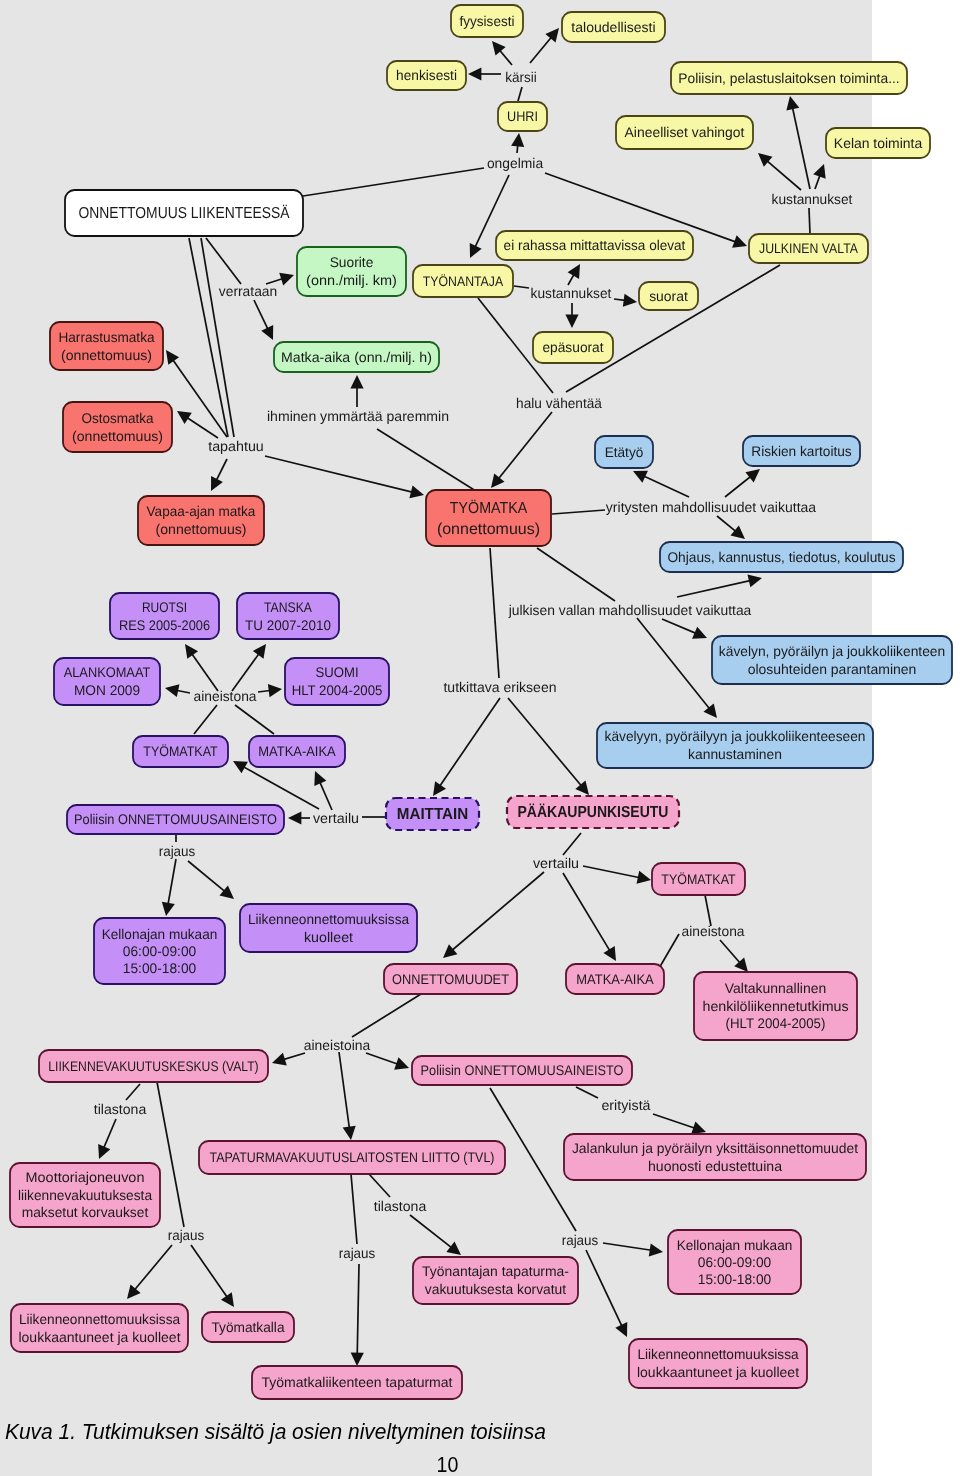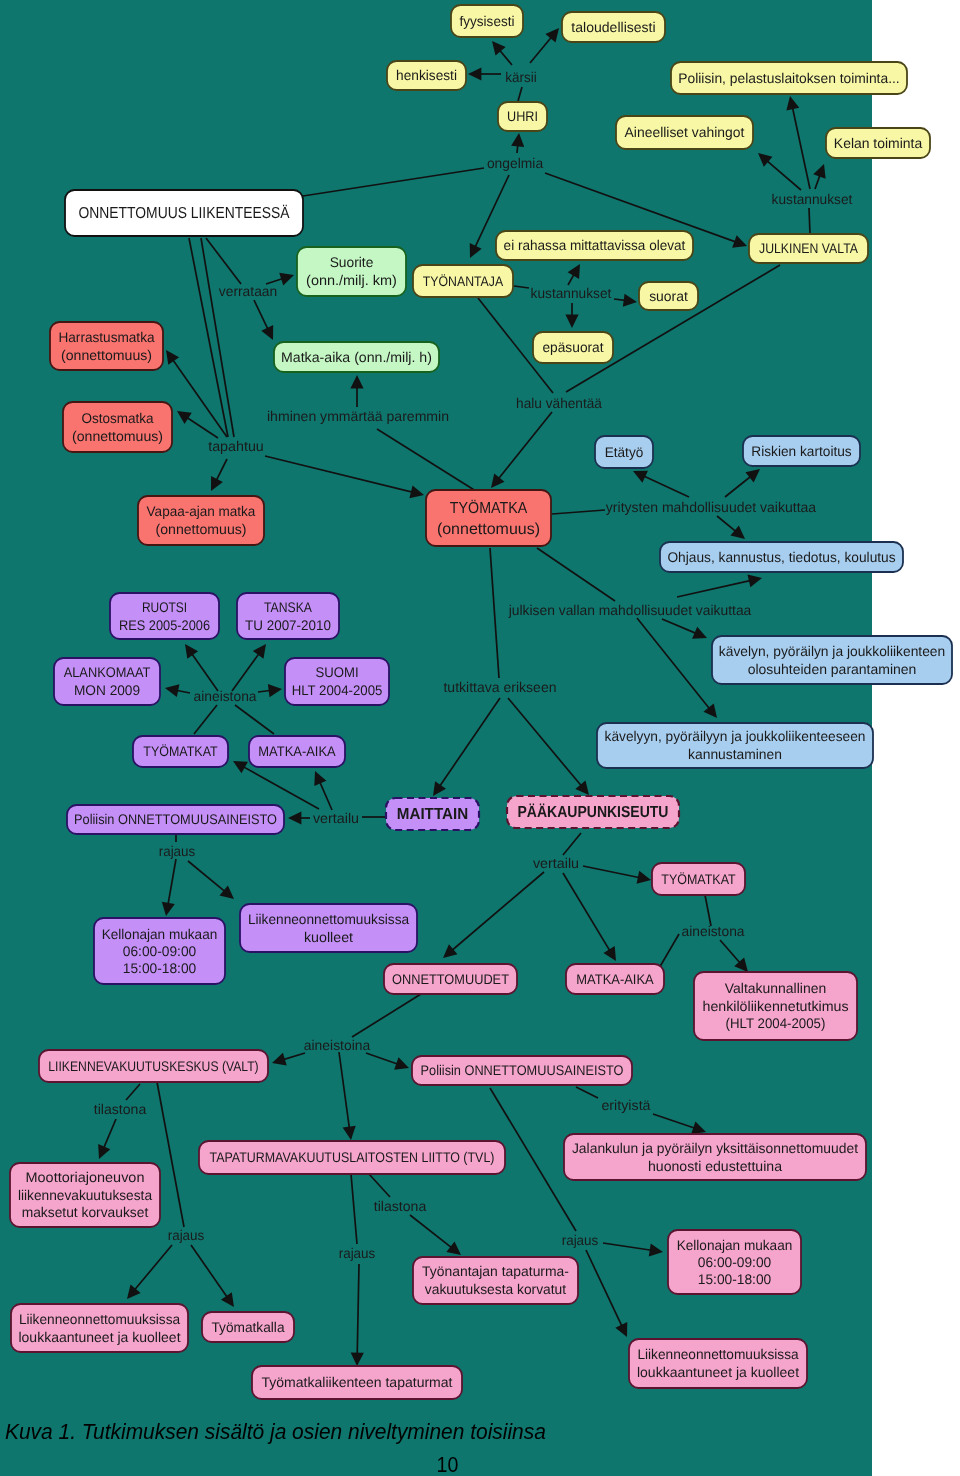--- a/index.html
+++ b/index.html
@@ -1,17 +1,17 @@
 <!DOCTYPE html>
 <html><head>
 <meta charset="utf-8">
 <style>
   html,body{margin:0;padding:0;background:#ffffff;}
   body{width:960px;height:1476px;font-family:"Liberation Sans",sans-serif;overflow:hidden;-webkit-font-smoothing:antialiased;}
-  #stage{position:relative;width:872px;height:1476px;background:#0f766e;}
+  #stage{position:relative;width:872px;height:1476px;background:#e5e5e5;}
   svg#diagram{position:absolute;left:0;top:0;width:960px;height:1410px;display:block;shape-rendering:geometricPrecision;text-rendering:geometricPrecision;}
   .nlabel{font-family:"Liberation Sans",sans-serif;fill:#1a1a1a;text-anchor:middle;}
   .elabel{font-family:"Liberation Sans",sans-serif;fill:#1a1a1a;text-anchor:middle;font-size:14px;}
   svg#footer{position:absolute;left:0;top:1400px;width:960px;height:76px;display:block;}
   .cap{font-family:"Liberation Sans",sans-serif;font-style:italic;fill:#000;font-size:21.45px;}
   .pg{font-family:"Liberation Sans",sans-serif;fill:#000;text-anchor:middle;font-size:21.45px;}
 </style>
 </head>
 <body>
 

